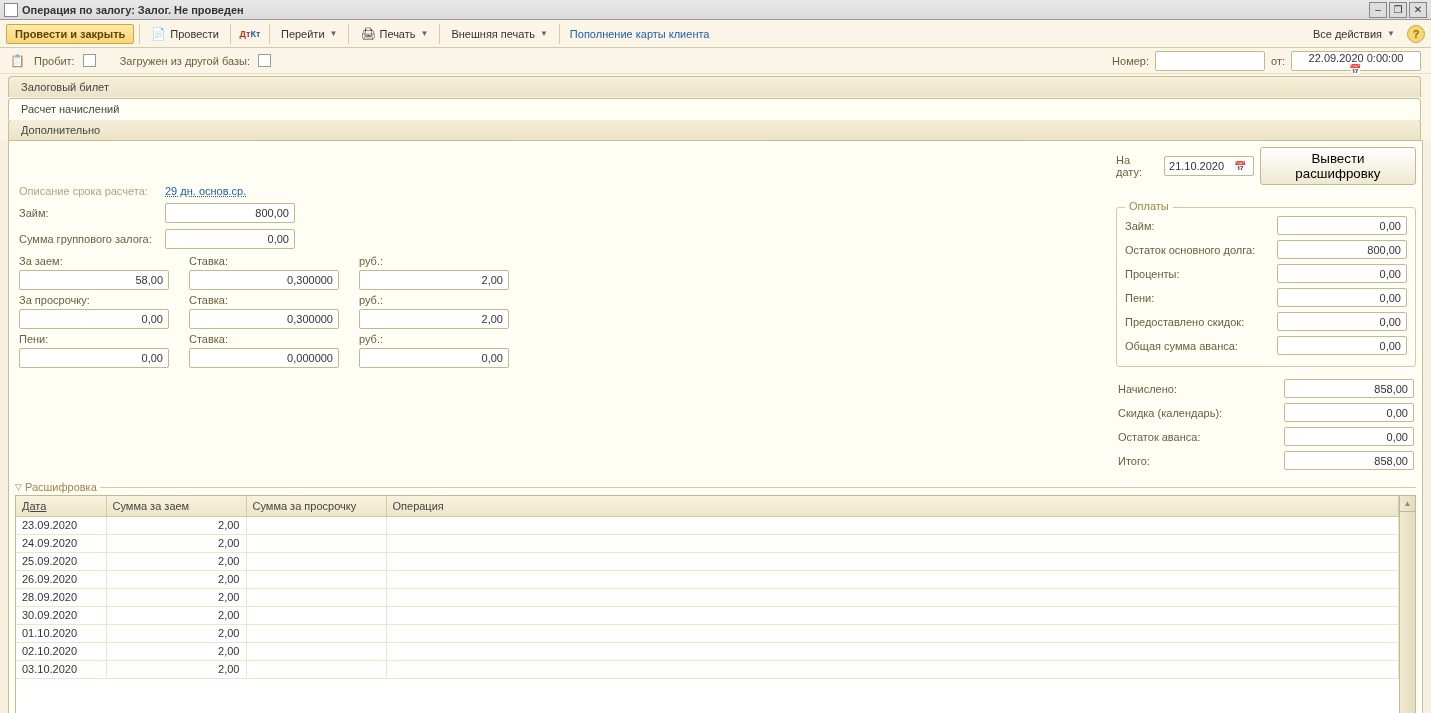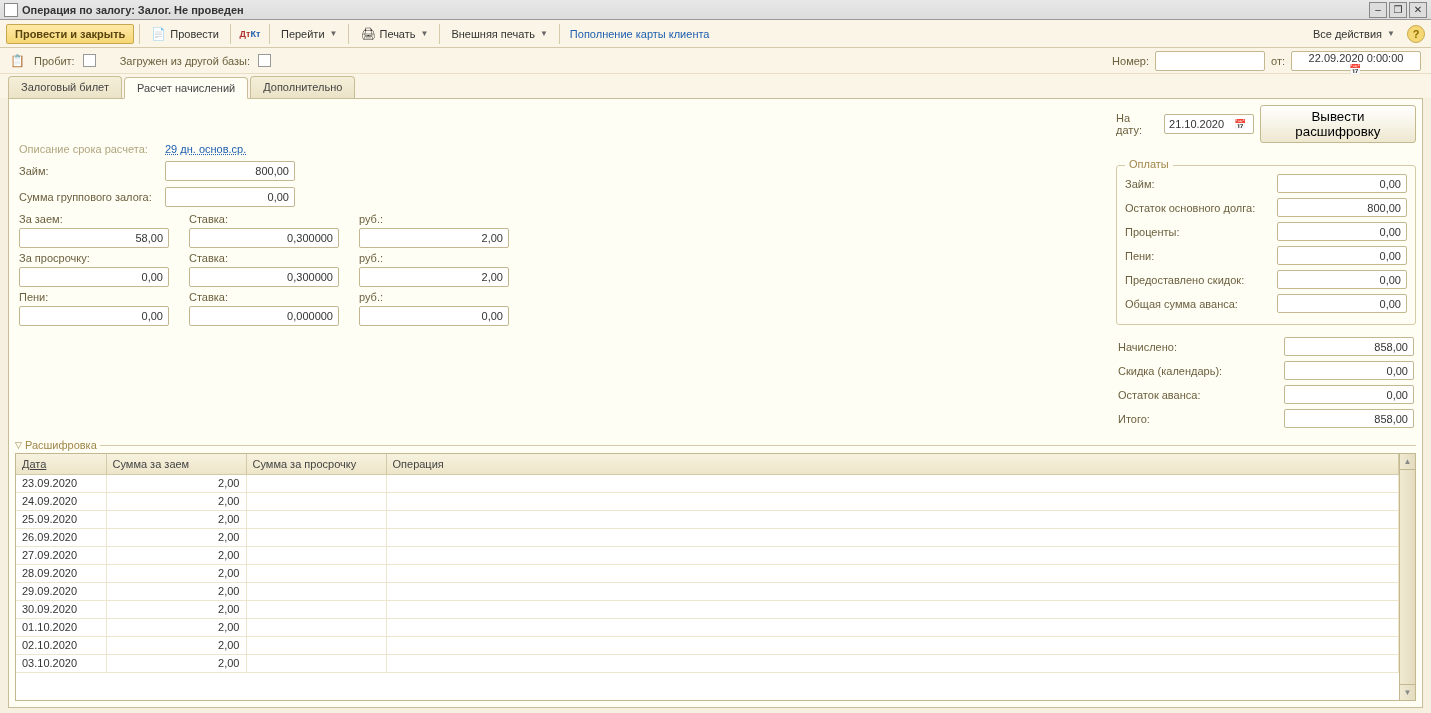--- a/index.html
+++ b/index.html
@@ -21,21 +21,21 @@
 .toolbar-right { margin-left: auto; display: flex; align-items: center; gap: 6px; }
 .help-btn { width: 18px; height: 18px; border-radius: 50%; background: #f5d773; border: 1px solid #c9a84d; display: flex; align-items: center; justify-content: center; font-weight: bold; color: #8a6d00; cursor: pointer; }
 
 .infobar { background: #faf5e6; height: 26px; display: flex; align-items: center; padding: 0 10px; gap: 8px; border-bottom: 1px solid #e8dfc5; }
 .check { width: 13px; height: 13px; border: 1px solid #999; background: #fff; display: inline-block; }
 .infobar-right { margin-left: auto; display: flex; align-items: center; gap: 6px; }
 .field { background: #fff; border: 1px solid #c4b890; border-radius: 2px; height: 20px; padding: 0 4px; display: flex; align-items: center; }
 .date-field { position: relative; }
 .cal-icon { width: 16px; height: 16px; display:flex; align-items:center; justify-content:center; font-size:10px; color:#b0944a; cursor:pointer; }
 
-.tabs { display: flex; padding: 2px 8px 0 8px; background: #faf5e6; }
+.tabs { display: flex; padding: 2px 8px 0 8px; background: #faf5e6; flex-direction: column; }
 .tab { padding: 4px 12px; border: 1px solid #c9bd97; border-bottom: none; border-radius: 4px 4px 0 0; background: linear-gradient(#f5efd9, #ebe3c7); margin-right: 2px; cursor: pointer; color: #444; }
 .tab.active { background: #fffef5; border-bottom: 1px solid #fffef5; position: relative; top: 1px; }
 
 .content-wrap { border: 1px solid #c9bd97; margin: 0 8px 8px 8px; background: #fffef5; height: 610px; display: flex; flex-direction: column; }
 
 .upper { display: flex; padding: 6px; gap: 10px; }
 .upper-left { flex: 1; padding: 6px 4px; }
 .upper-right { width: 300px; }
 
 .row { display: flex; align-items: center; margin-bottom: 6px; gap: 6px; }
@@ -352,33 +352,21 @@
                 <td class="num"></td>
                 <td></td>
               </tr>
               <tr>
                 <td>26.09.2020</td>
                 <td class="num">2,00</td>
                 <td class="num"></td>
                 <td></td>
               </tr>
               <tr>
-                <td>27.09.2020</td>
-                <td class="num">2,00</td>
-                <td class="num"></td>
-                <td></td>
-              </tr>
-              <tr>
                 <td>28.09.2020</td>
-                <td class="num">2,00</td>
-                <td class="num"></td>
-                <td></td>
-              </tr>
-              <tr>
-                <td>29.09.2020</td>
                 <td class="num">2,00</td>
                 <td class="num"></td>
                 <td></td>
               </tr>
               <tr>
                 <td>30.09.2020</td>
                 <td class="num">2,00</td>
                 <td class="num"></td>
                 <td></td>
               </tr>

